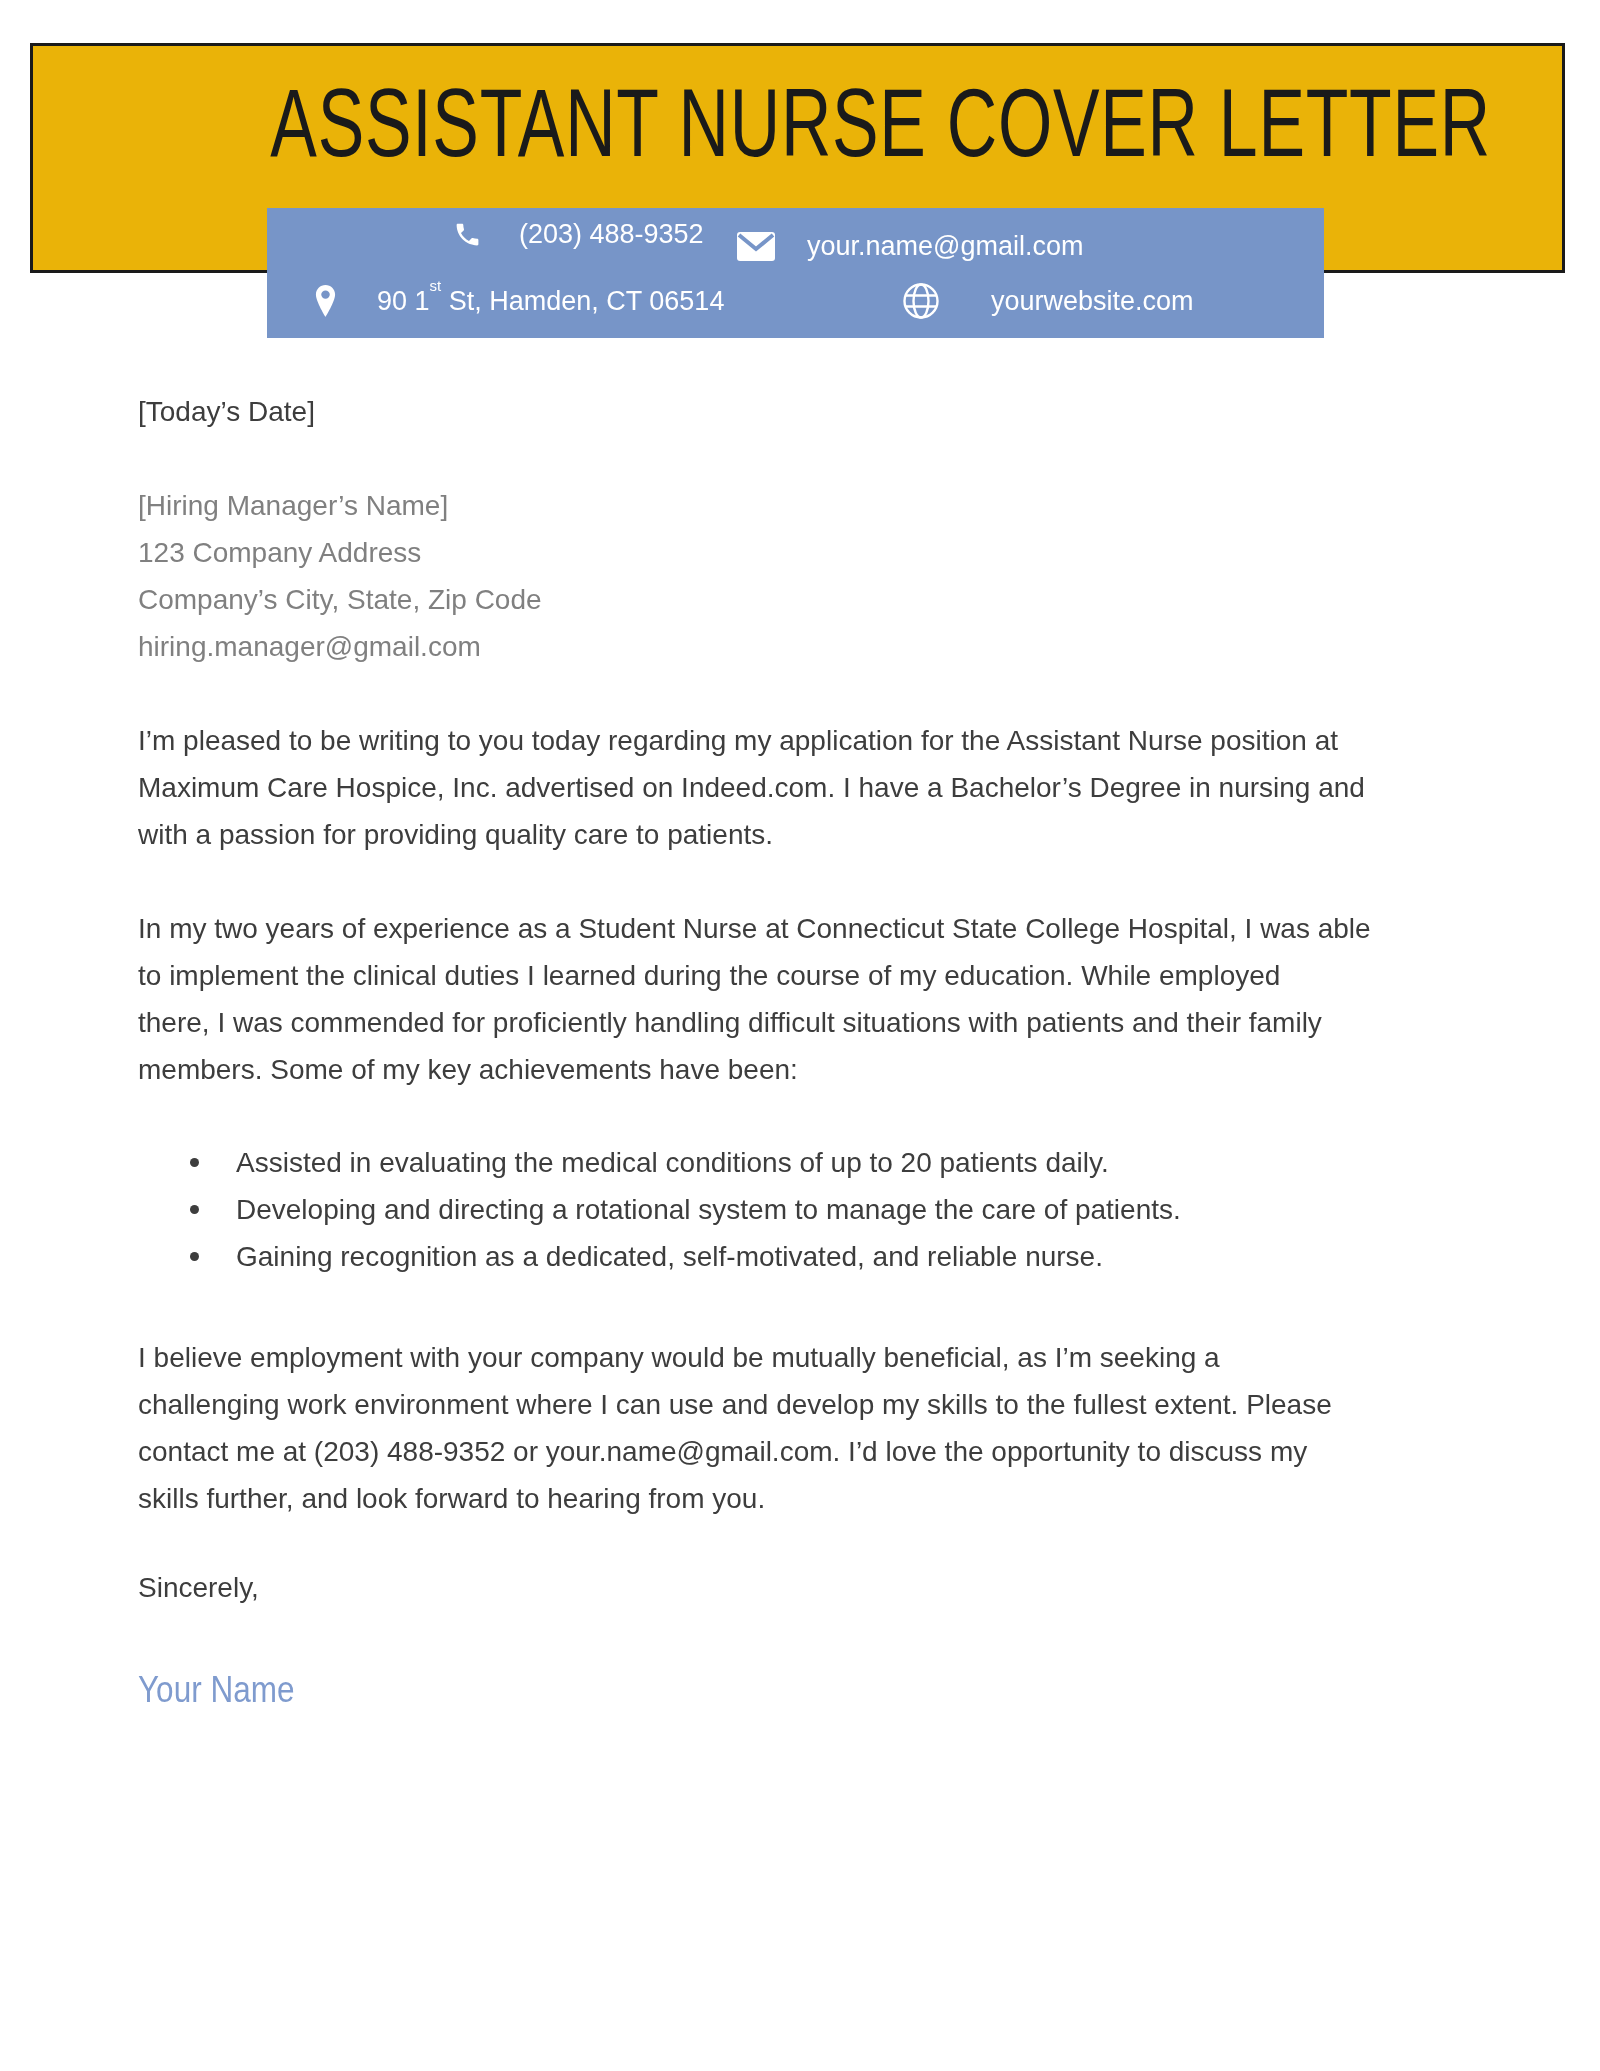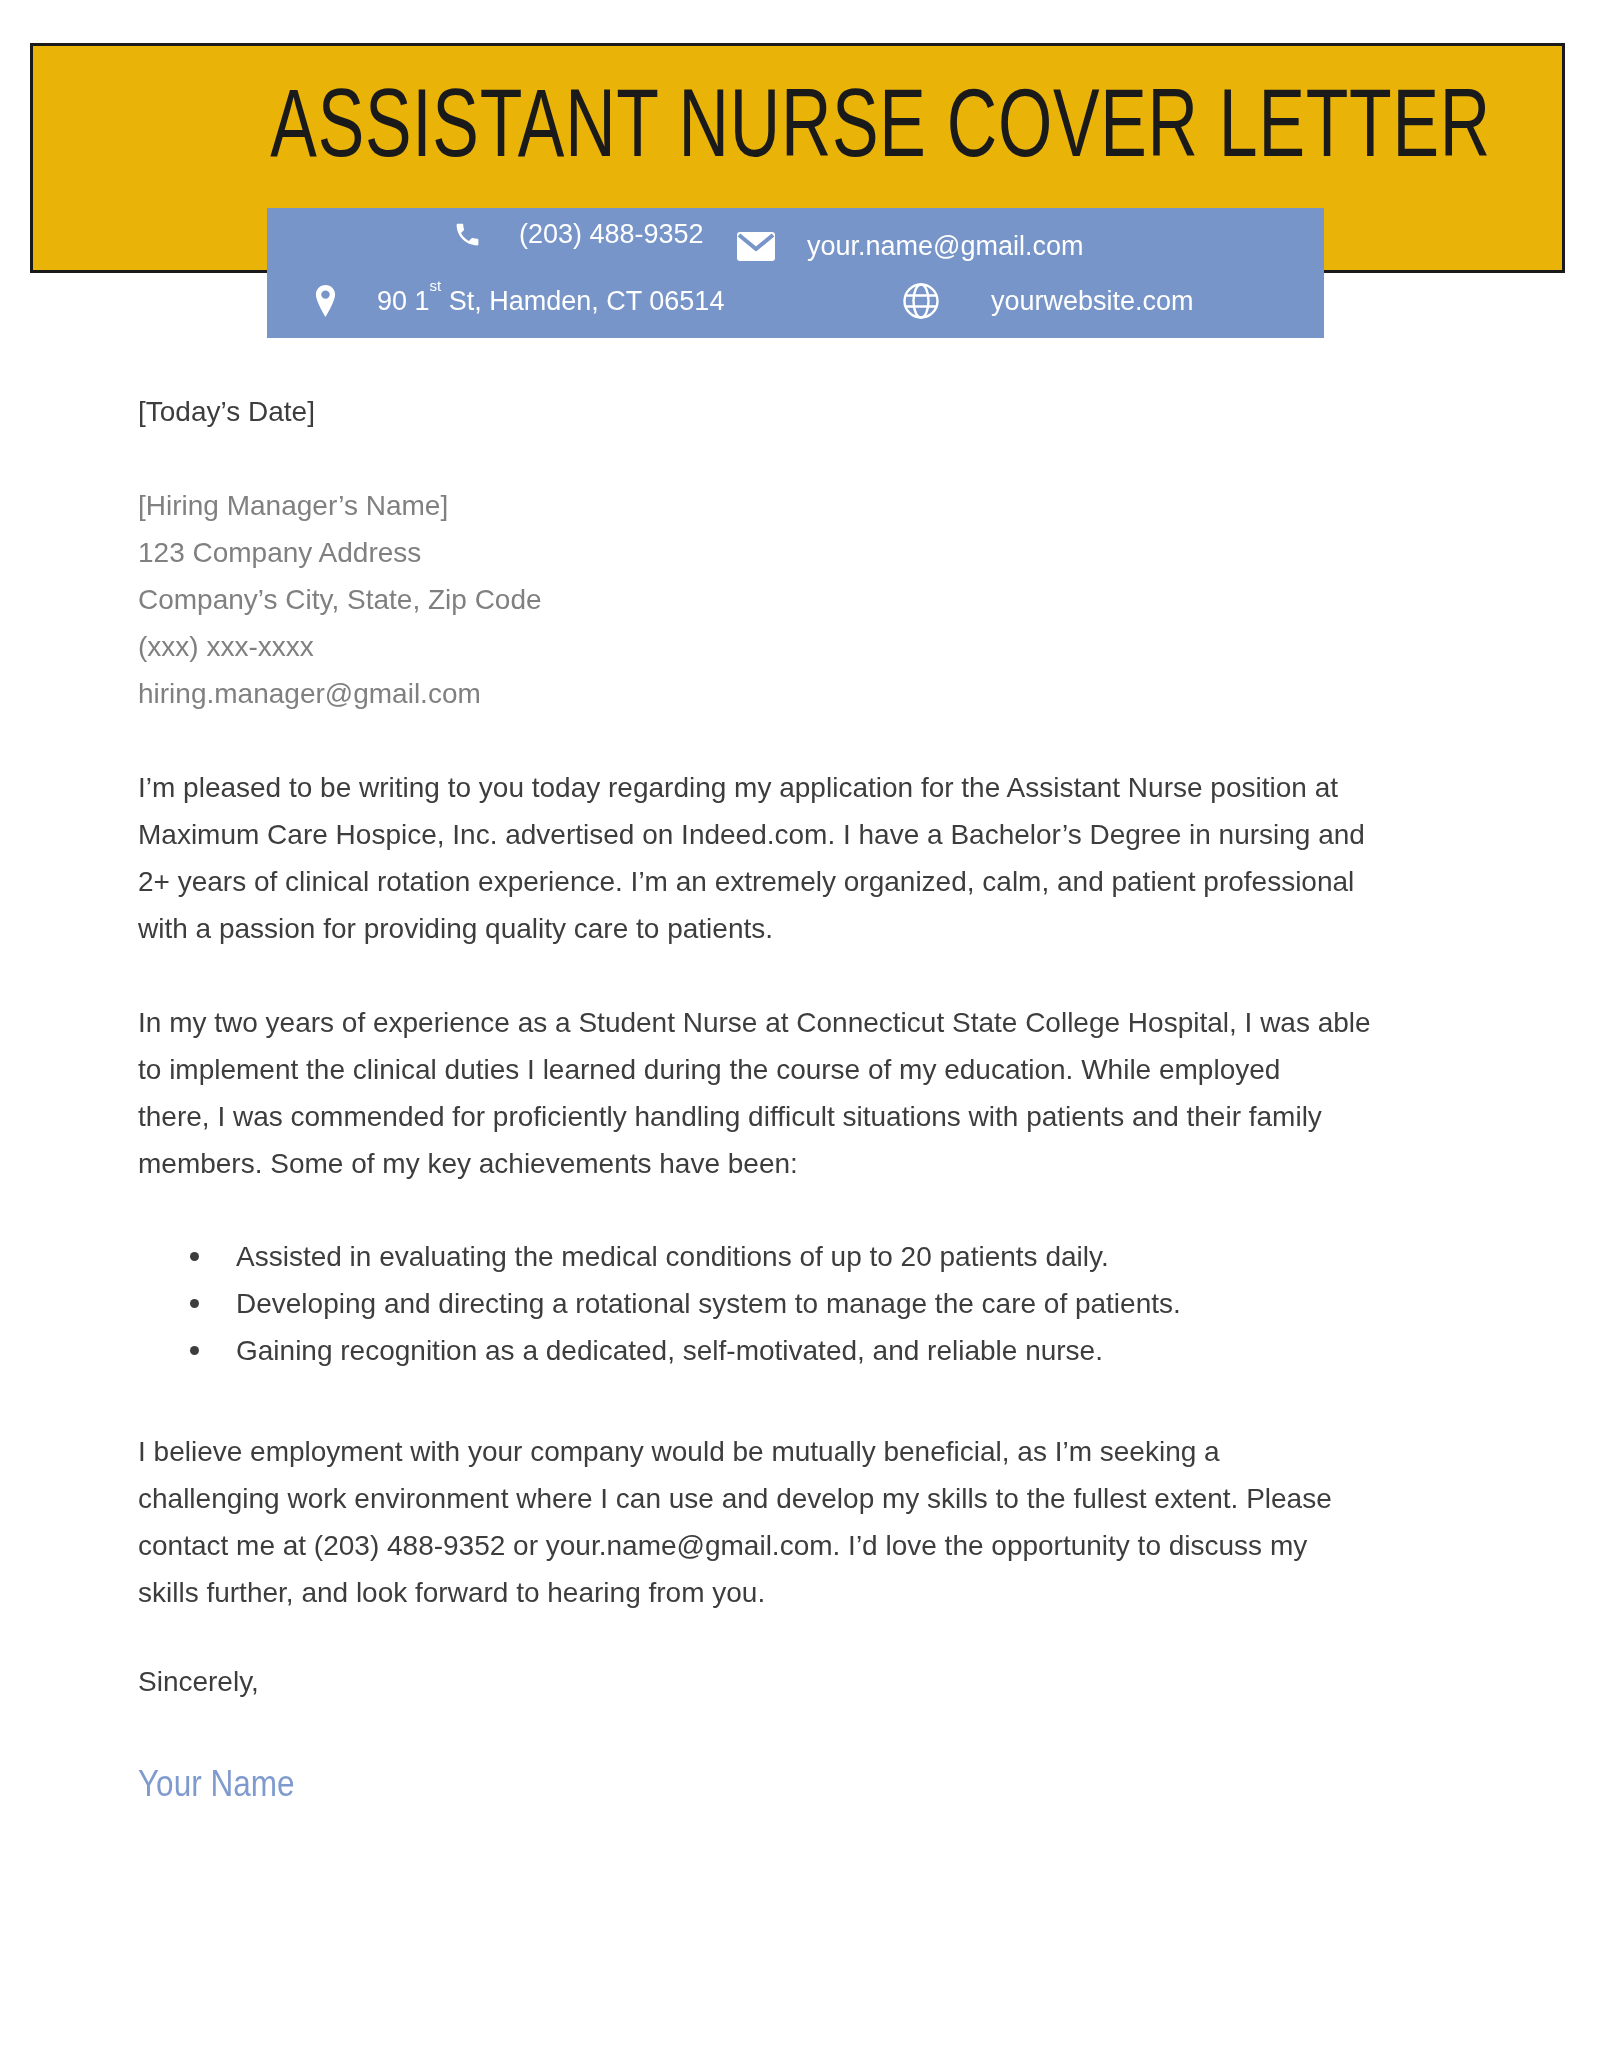--- a/index.html
+++ b/index.html
@@ -113,29 +113,27 @@
   </div>
 
   <div class="letter">
 
     <div class="date-line">[Today’s Date]</div>
 
     <div class="recipient">
       <div class="line">[Hiring Manager’s Name]</div>
       <div class="line">123 Company Address</div>
       <div class="line">Company’s City, State, Zip Code</div>
-      <div class="line">(xxx) xxx-xxxx</div>
       <div class="line">hiring.manager@gmail.com</div>
     </div>
 
 
     <div class="para para-1">
       <div class="line">I’m pleased to be writing to you today regarding my application for the Assistant Nurse position at</div>
       <div class="line">Maximum Care Hospice, Inc. advertised on Indeed.com. I have a Bachelor’s Degree in nursing and</div>
-      <div class="line">2+ years of clinical rotation experience. I’m an extremely organized, calm, and patient professional</div>
       <div class="line">with a passion for providing quality care to patients.</div>
     </div>
 
     <div class="para para-2">
       <div class="line">In my two years of experience as a Student Nurse at Connecticut State College Hospital, I was able</div>
       <div class="line">to implement the clinical duties I learned during the course of my education. While employed</div>
       <div class="line">there, I was commended for proficiently handling difficult situations with patients and their family</div>
       <div class="line">members. Some of my key achievements have been:</div>
     </div>
 

